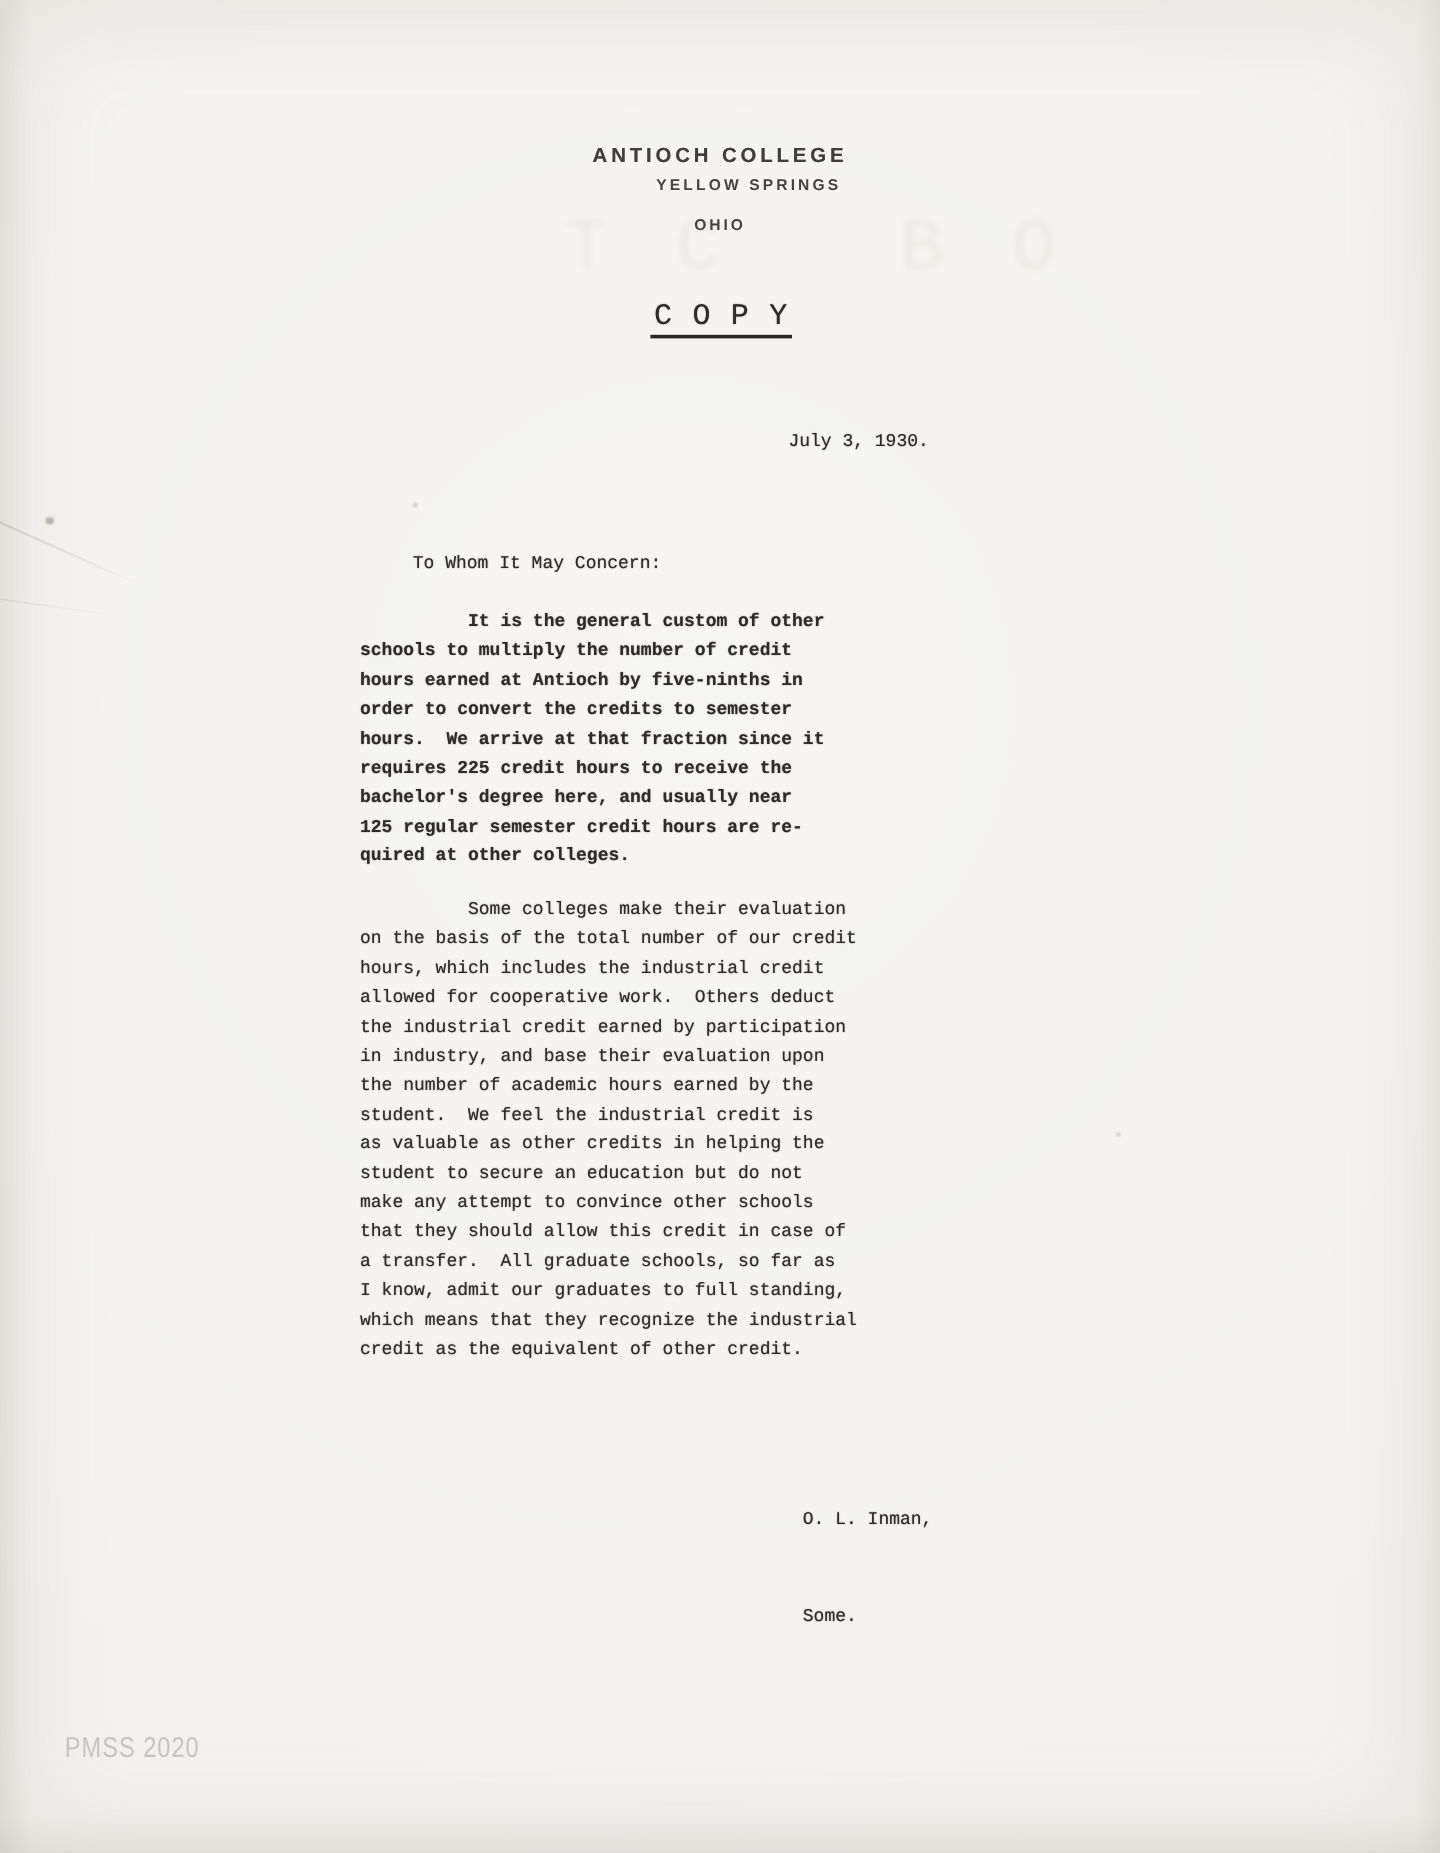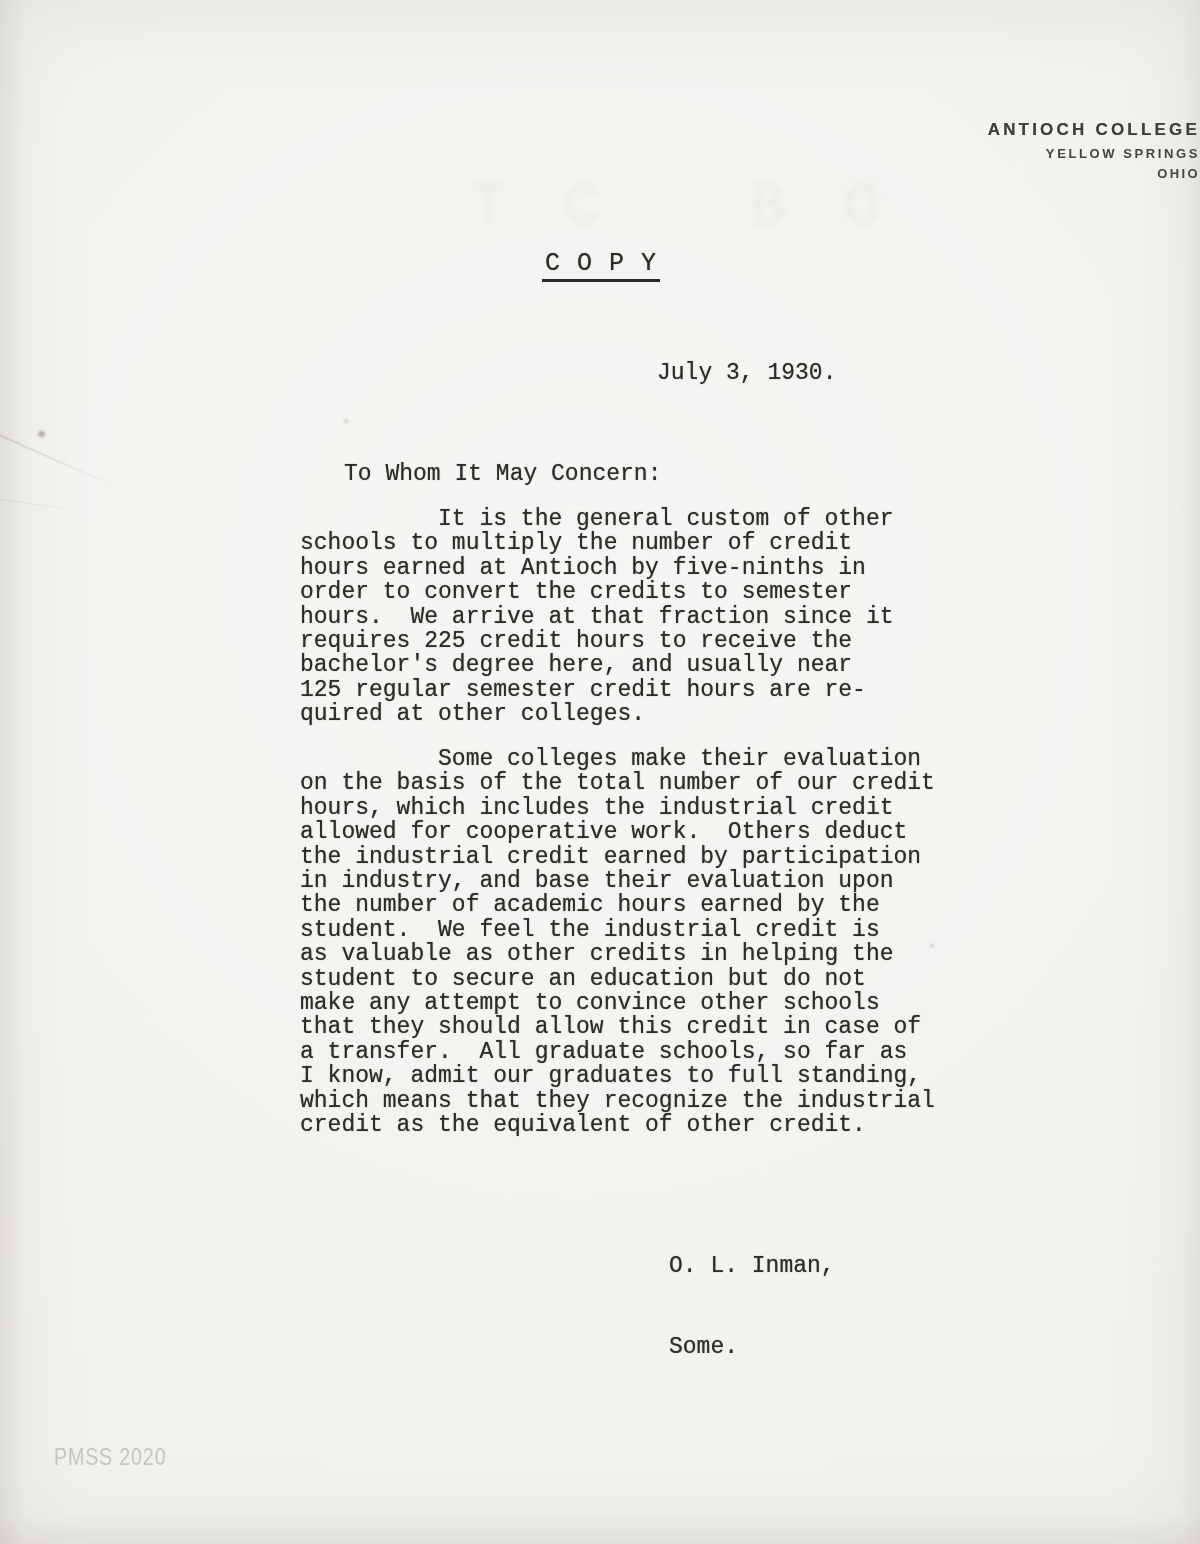--- a/index.html
+++ b/index.html
@@ -36,49 +36,49 @@
     filter: blur(3px);
     user-select: none;
     white-space: nowrap;
   }
   
   .letterhead {
     position: absolute;
     left: 0;
     top: 120px;
     width: 1200px;
-    text-align: right;
+    text-align: center;
     color: #3a3937;
   }
   .lh-college {
     font-size: 17px;
     letter-spacing: 3.2px;
     font-weight: bold;
     color: #403f3d;
     text-shadow: 0 0 0.5px rgba(58,57,55,0.6);
   }
   .lh-city {
     margin-top: 6px;
     font-size: 13px;
     letter-spacing: 2.6px;
     font-weight: bold;
     color: #454442;
     padding-left: 48px;
   }
   .lh-state {
-    margin-top: 5px;
+    margin-top: 19px;
     font-size: 13px;
     letter-spacing: 2.4px;
     font-weight: bold;
     color: #454442;
   }
   
   .tw {
     font-family: "Liberation Mono", monospace;
-    font-size: 23px;
+    font-size: 15px;
     color: #2e2c29;
     text-shadow: 0 0 1px rgba(46,44,41,0.65);
   }
   .copy-label {
     position: absolute;
     left: 542px;
     top: 249px;
     padding: 0 3px 1px 3px;
     border-bottom: 3px solid #2a2927;
     font-size: 25px;
@@ -97,21 +97,21 @@
     top: 461px;
     white-space: pre;
     margin-left: 44px;
   }
   .para {
     position: absolute;
     left: 300px;
     white-space: pre;
     line-height: 24.4px;
   }
-  .para-1 { top: 507px; }
+  .para-1 { top: 507px; font-weight: bold; }
   .para-2 { top: 747px; }
   .signature {
     position: absolute;
     left: 637px;
     top: 1199px;
     line-height: 27px;
     white-space: pre;
     margin-left: 32px;
   }
   

